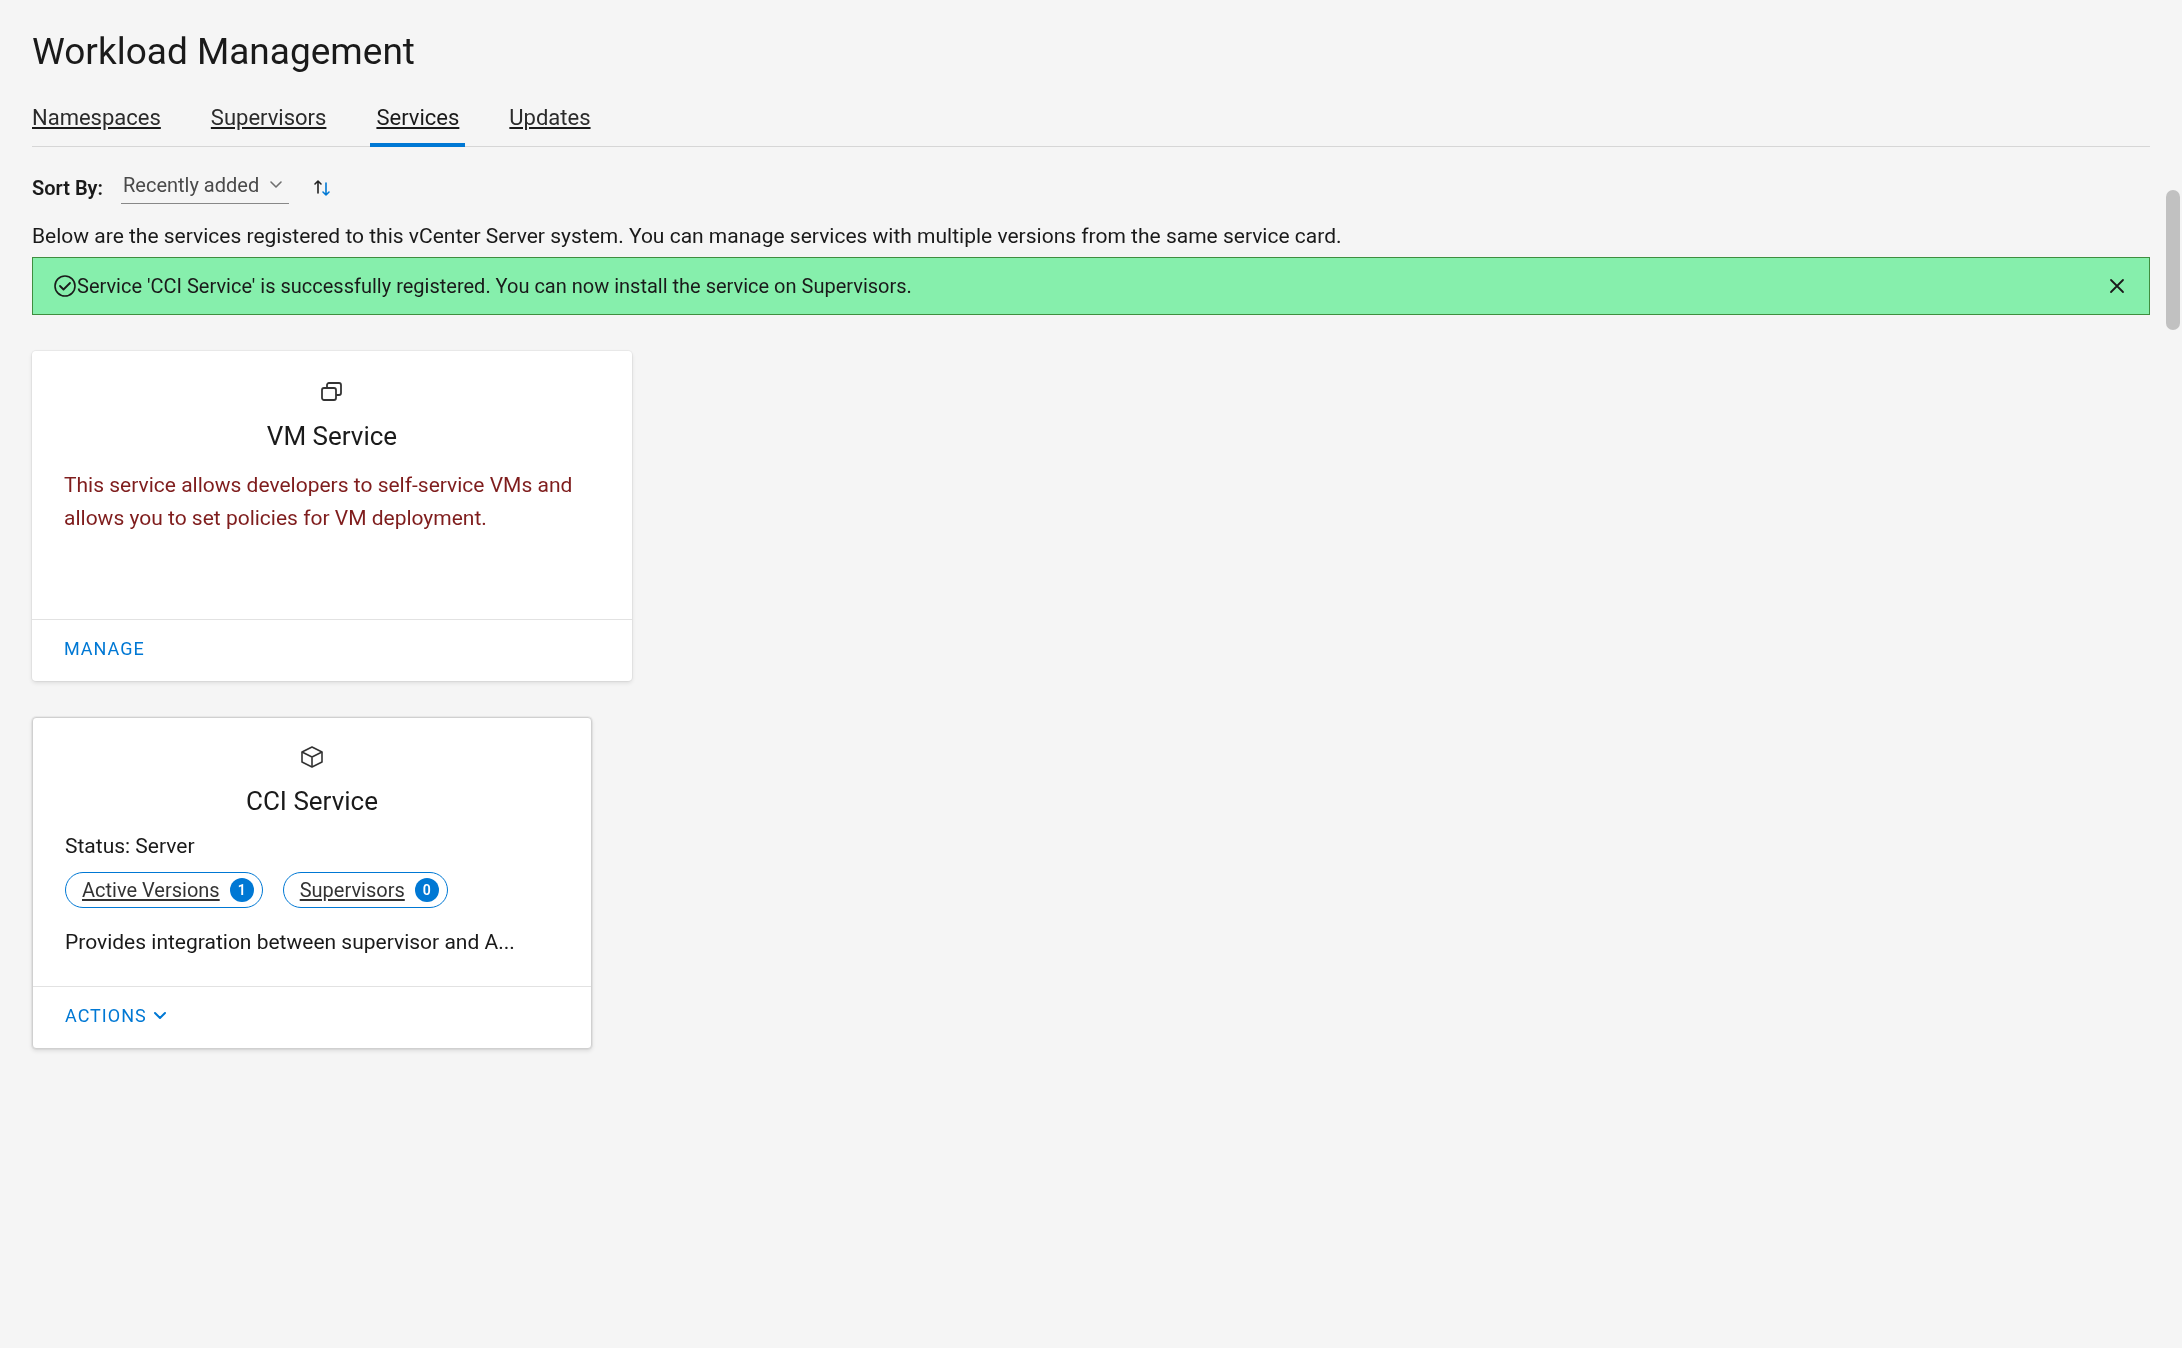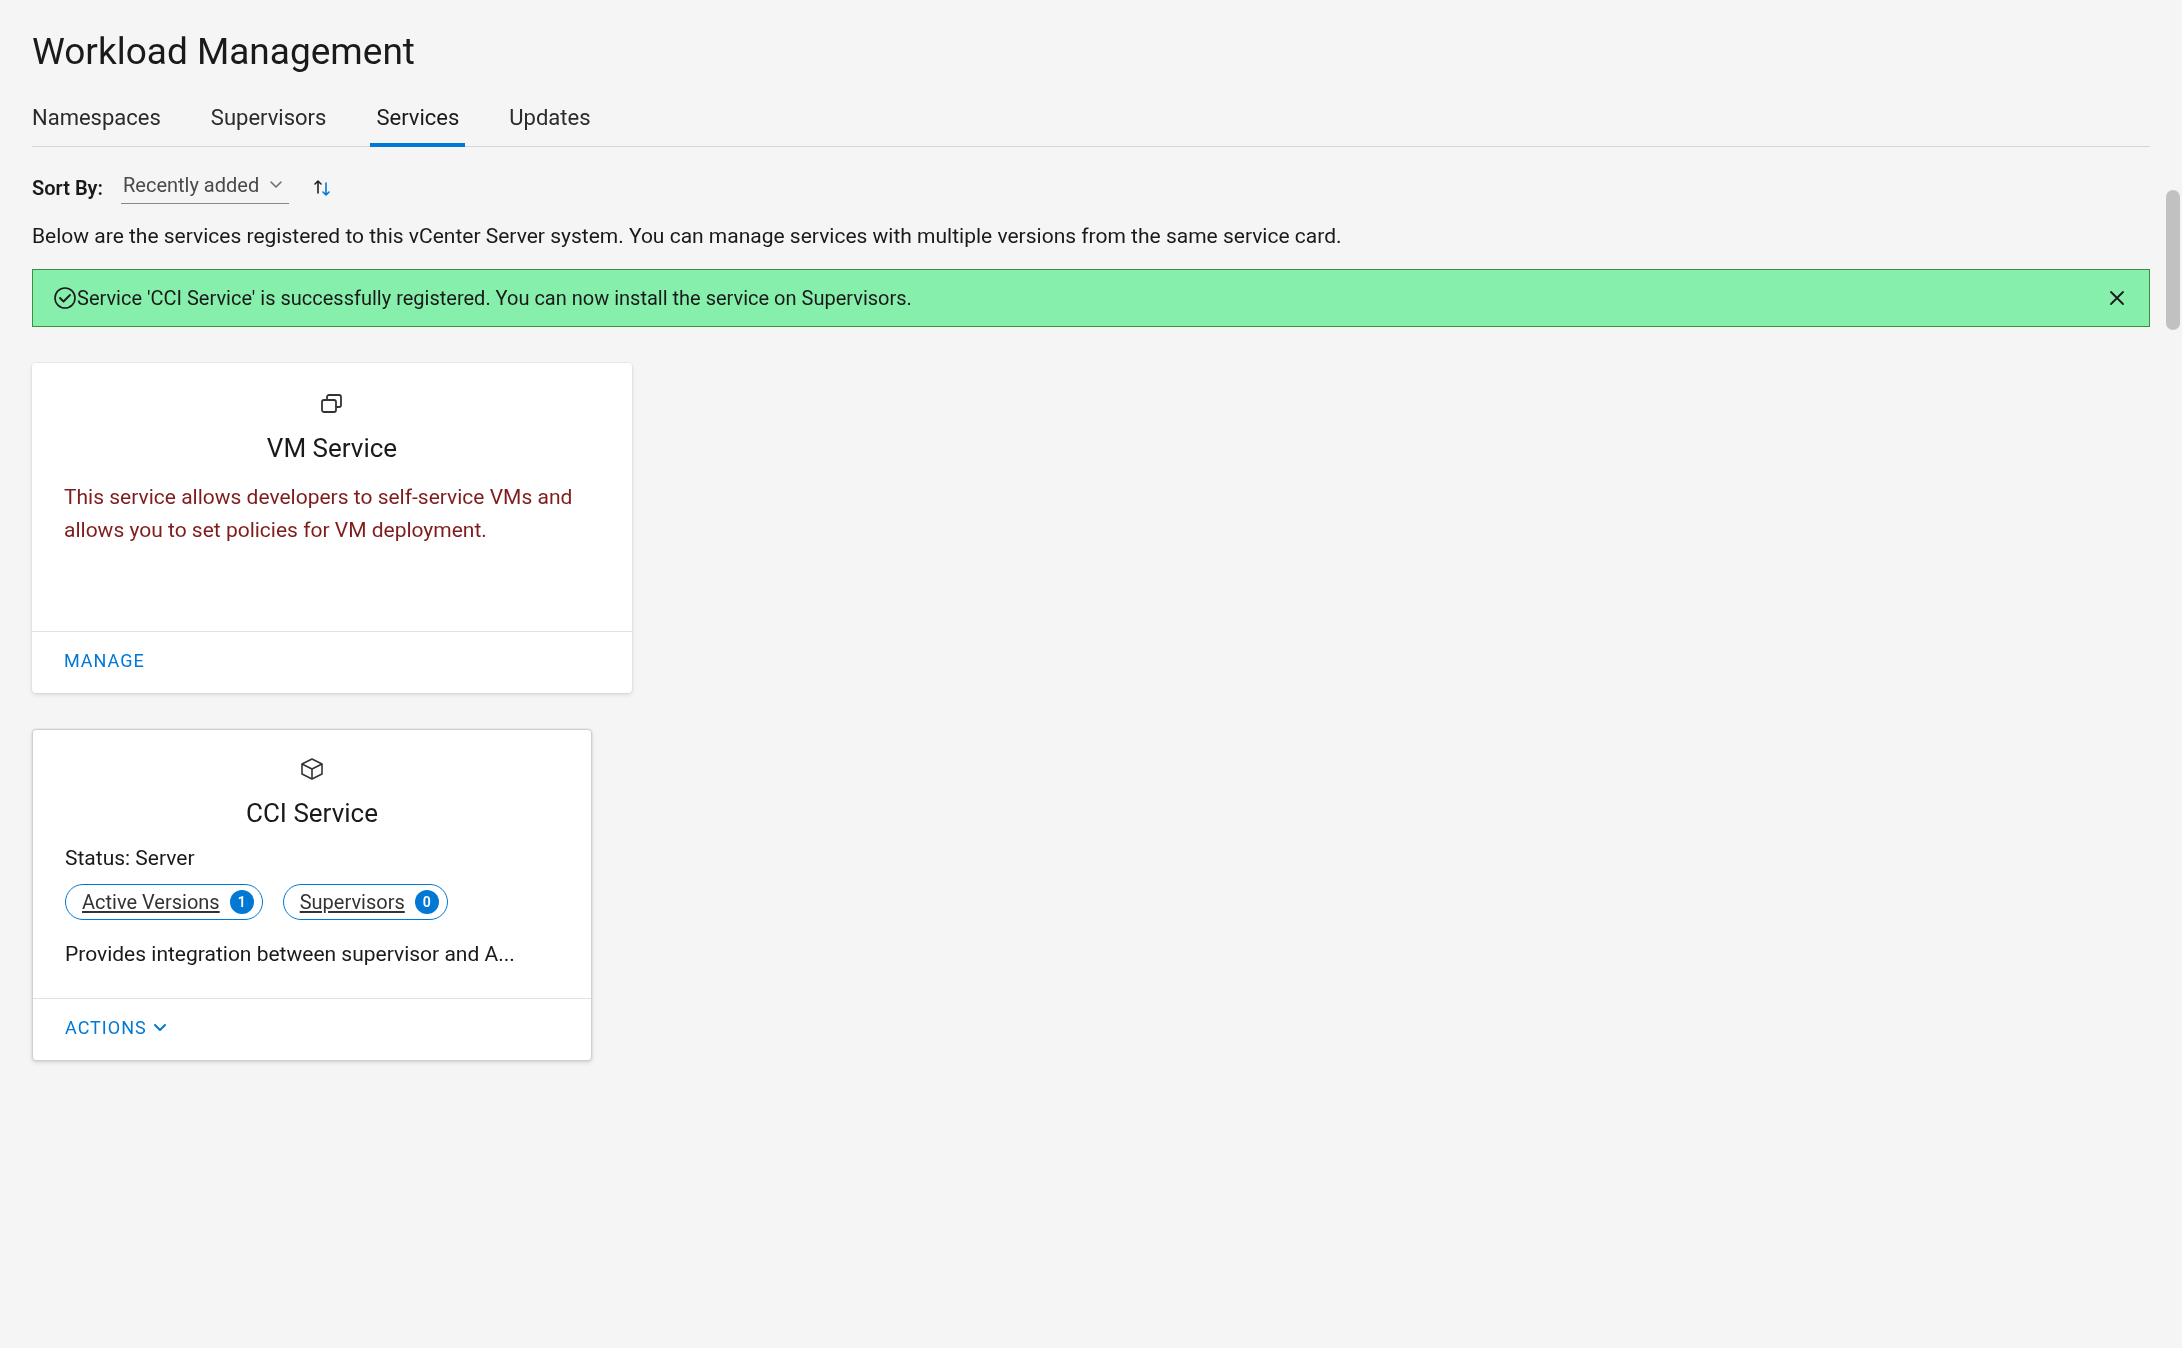--- a/index.html
+++ b/index.html
@@ -20,20 +20,21 @@
       font-size: 37px;
       font-weight: 400;
       color: #1a1a1a;
       margin-bottom: 32px;
     }
     .tabs {
       display: flex;
       gap: 50px;
       border-bottom: 1px solid #d6d6d6;
       margin-bottom: 24px;
+      text-decoration: underline;
     }
     .tab {
       padding: 0 0 16px 0;
       font-size: 22px;
       color: #2b2b2b;
       cursor: pointer;
       position: relative;
       background: none;
       border: none;
       font-family: inherit;
@@ -81,21 +82,21 @@
       border: none;
       cursor: pointer;
       padding: 4px;
       color: #0078d4;
       display: inline-flex;
       align-items: center;
     }
     .description {
       font-size: 21px;
       color: #1a1a1a;
-      margin-bottom: 18px;
+      margin-bottom: 6px;
       line-height: 1.4;
     }
     .alert {
       display: flex;
       align-items: center;
       padding: 16px 20px;
       background: #86efac;
       border: 1px solid #3f8e3f;
       border-radius: 0;
       margin-bottom: 36px;

